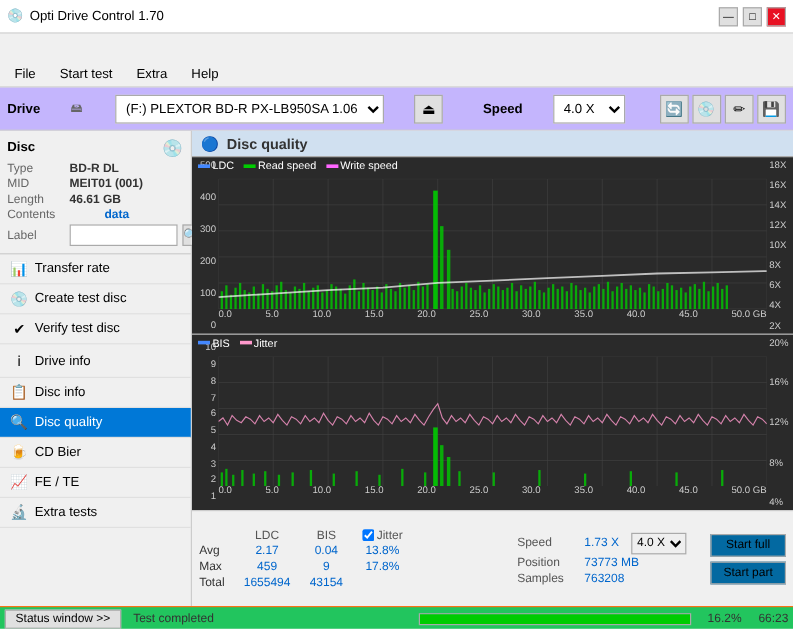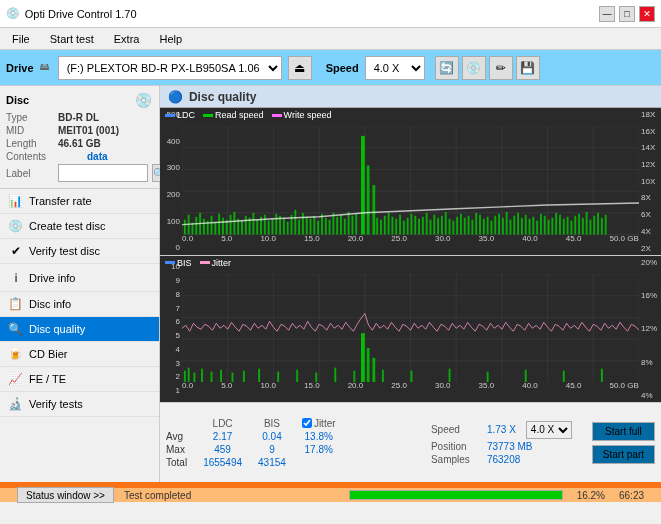--- a/index.html
+++ b/index.html
@@ -6,25 +6,25 @@
     body { font-family: 'Segoe UI', Tahoma, sans-serif; font-size: 11px; background: #f0f0f0; width: 661px; height: 524px; overflow: hidden; }
     
     
     .titlebar { background: #fff; display: flex; align-items: center; justify-content: space-between; padding: 4px 6px; border-bottom: 1px solid #ccc; height: 28px; }
     .titlebar-left { display: flex; align-items: center; gap: 5px; }
     .titlebar-controls { display: flex; gap: 4px; }
     .titlebar-btn { width: 16px; height: 16px; border: 1px solid #aaa; background: #e0e0e0; cursor: pointer; display: flex; align-items: center; justify-content: center; font-size: 9px; }
     .titlebar-btn.close { background: #e81123; color: white; }
     
     
-    .menubar { background: #f0f0f0; display: flex; align-items: center; gap: 12px; padding: 3px 8px; border-bottom: 1px solid #ccc; height: 22px; }
+    .menubar { background: #f0f0f0; display: flex; align-items: center; gap: 12px; padding: 3px 8px; border-bottom: 1px solid #ccc; height: 22px; margin-top: 23px; }
     .menubar-item { font-size: 11px; cursor: pointer; padding: 1px 4px; }
     
     
-    .drivebar { background: #7dd3fc; display: flex; align-items: center; padding: 4px 6px; gap: 6px; border-bottom: 1px solid #ccc; height: 36px; }
+    .drivebar { background: #c4b5fd; display: flex; align-items: center; padding: 4px 6px; gap: 6px; border-bottom: 1px solid #ccc; height: 36px; justify-content: space-between; }
     .drive-label { font-size: 11px; font-weight: bold; }
     .drive-select { height: 24px; font-size: 11px; border: 1px solid #aaa; background: white; padding: 1px 4px; min-width: 200px; }
     .drive-eject { width: 24px; height: 24px; background: #e0e0e0; border: 1px solid #aaa; cursor: pointer; display: flex; align-items: center; justify-content: center; font-size: 12px; }
     .speed-label { font-size: 11px; font-weight: bold; margin-left: 8px; }
     .speed-select { height: 24px; font-size: 11px; border: 1px solid #aaa; background: white; padding: 1px 4px; width: 60px; }
     .drive-icons { display: flex; gap: 3px; margin-left: 4px; }
     .drive-icon-btn { width: 24px; height: 24px; background: #e0e0e0; border: 1px solid #aaa; cursor: pointer; display: flex; align-items: center; justify-content: center; font-size: 12px; }
     
     
     .main { display: flex; height: calc(524px - 28px - 22px - 36px - 22px - 20px); }
@@ -89,21 +89,21 @@
     .stats-table td { padding: 1px 8px; text-align: center; color: #0066cc; margin-top: 40px; }
     .stats-table td.label { color: #333; text-align: left; padding-left: 0; }
     .speed-info { display: flex; flex-direction: column; gap: 2px; font-size: 10px; }
     .speed-row { display: flex; gap: 6px; align-items: center; }
     .speed-key { color: #555; min-width: 50px; }
     .speed-val { color: #0066cc; text-align: right; }
     .btn-group { display: flex; flex-direction: column; gap: 4px; }
     .action-btn { background: #0369a1; border: 1px solid #aaa; padding: 3px 10px; cursor: pointer; font-size: 10px; white-space: nowrap; }
     
     
-    .statusbar { background: #fdba74; border-top: 6px solid #f97316; height: 20px; display: flex; align-items: center; padding: 0 17px; gap: 10px; }
+    .statusbar { background: #22c55e; border-top: 1px solid #f97316; height: 20px; display: flex; align-items: center; padding: 0 4px; gap: 10px; }
     .status-btn { background: #e0e0e0; border: 1px solid #aaa; padding: 1px 8px; cursor: pointer; font-size: 10px; height: 16px; }
     .status-text { font-size: 10px; color: #333; flex: 1; }
     .progress-bar { flex: 1; height: 10px; background: #e0e0e0; border: 1px solid #aaa; margin: 0 4px; }
     .progress-fill { height: 100%; background: #00cc00; }
     .status-percent { font-size: 10px; color: #333; }
     .status-time { font-size: 10px; color: #333; margin-left: 4px; }
     
     
     .charts-wrapper { display: flex; flex-direction: column; height: calc(100% - 80px - 22px); }
   </style>
@@ -208,21 +208,21 @@
       <div class="nav-item">
         <span class="nav-icon">🍺</span>
         <span>CD Bier</span>
       </div>
       <div class="nav-item">
         <span class="nav-icon">📈</span>
         <span>FE / TE</span>
       </div>
       <div class="nav-item">
         <span class="nav-icon">🔬</span>
-        <span>Verify tests</span>
+        <span>Extra tests</span>
       </div>
     </div>
   </div>
 
   <div class="content">
 
     <div class="dq-header">
       <span class="dq-icon">🔵</span>
       <span class="dq-title">Disc quality</span>
     </div>

